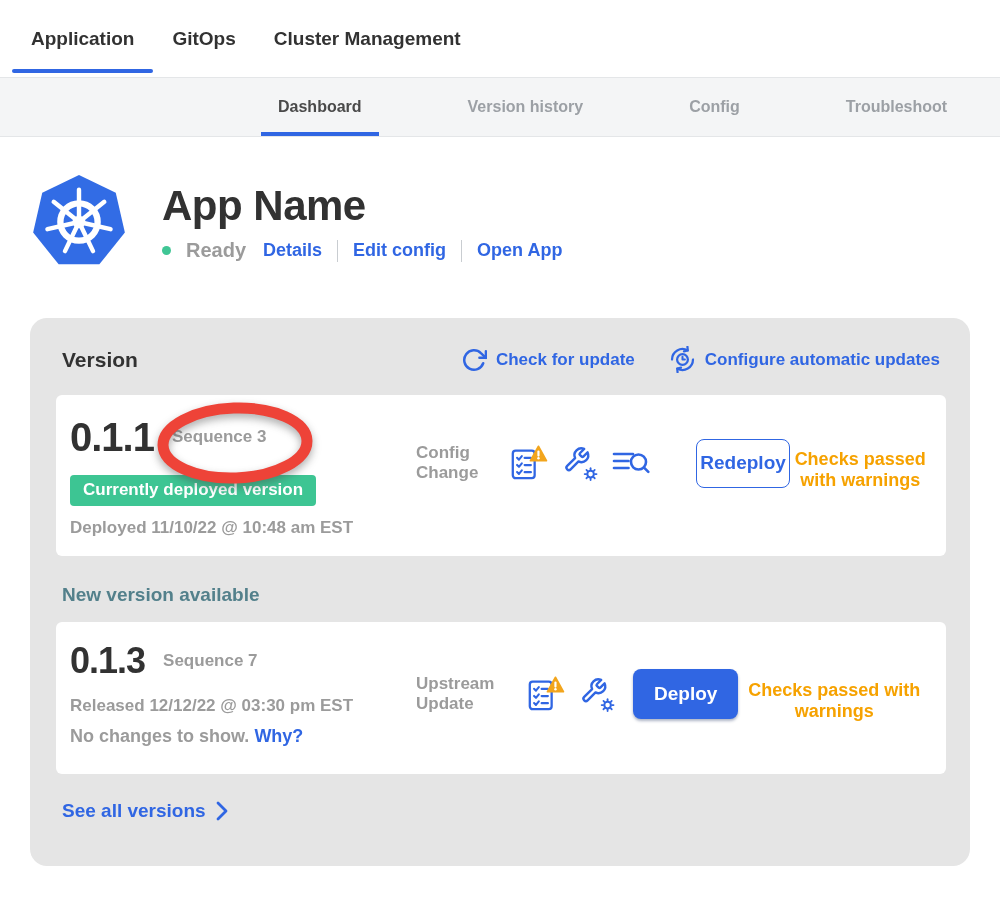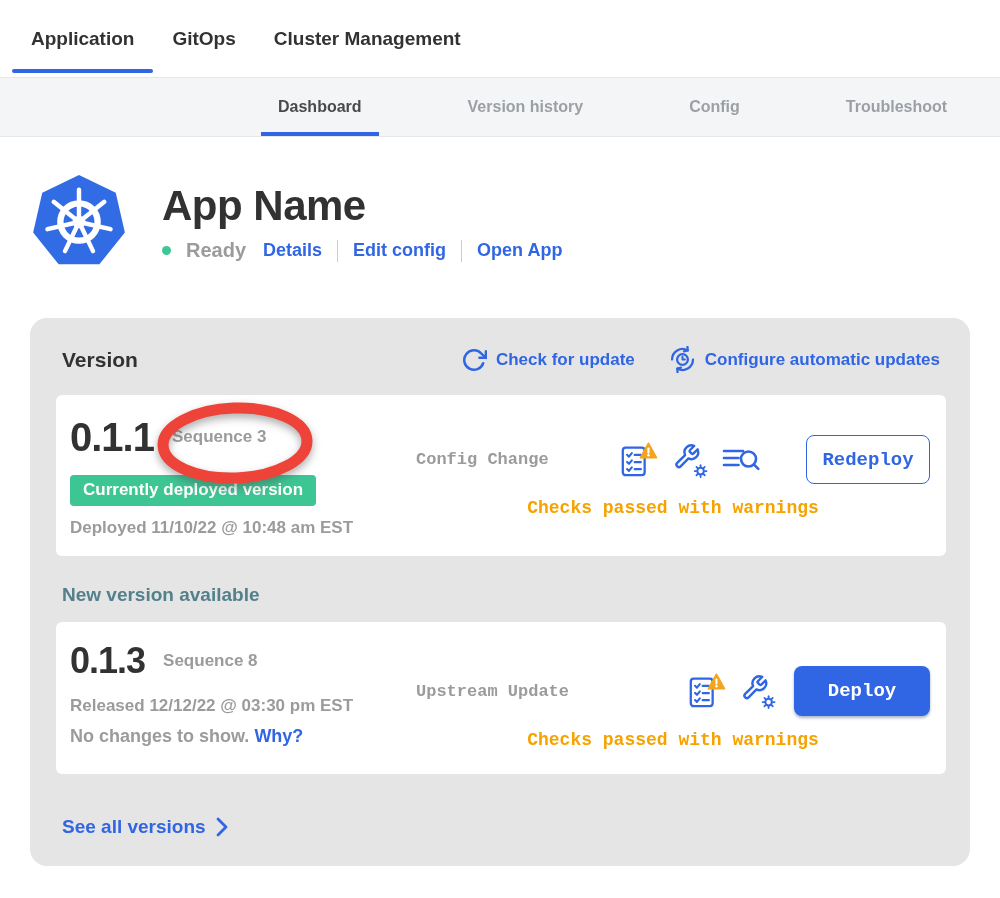--- a/index.html
+++ b/index.html
@@ -49,37 +49,37 @@
   .version-line { position:relative; display:flex; align-items:center; gap:18px; height:52px; }
   .version-number { font-size:40px; font-weight:800; color:#323232; letter-spacing:-1px; }
   .version-number.small { font-size:36px; }
   .sequence-label { font-size:17px; font-weight:600; color:#9b9b9b; }
   .annotation { position:absolute; left:84px; top:-10px; pointer-events:none; }
   .deployed-badge { display:inline-block; margin-top:12px; padding:5px 13px 6px;
     background:#3dc593; border-radius:4px; color:#fff; font-size:17px; font-weight:700; }
   .muted-line { margin-top:12px; font-size:17px; font-weight:600; color:#9b9b9b; }
   .why-link { color:#3066e3; font-weight:700; cursor:pointer; }
 
-  .row-right { flex:1; display:flex; flex-direction:column; padding-top:24px;font-family:Liberation Mono, monospace; }
+  .row-right { flex:1; display:flex; flex-direction:row; padding-top:24px; }
   .row-main { display:flex; align-items:center; }
   .source-label { font-size:17px; font-weight:700; color:#9b9b9b; }
   .spacer { flex:1; }
   .icon-group { display:flex; align-items:center; gap:14px; }
   .icon-btn { display:flex; align-items:center; justify-content:center; cursor:pointer; background:none; border:none; padding:0; }
   .checks-text { text-align:center; margin-top:14px; font-size:18px; font-weight:700; color:#f6a200; }
 
   .btn { font-family:inherit; font-size:19px; font-weight:700; border-radius:8px; cursor:pointer;
     margin-left:18px; }
   .btn.outline { width:124px; height:49px; background:#fff; color:#3066e3;
     border:1.5px solid #3066e3;margin-left:46px; }
   .btn.solid { width:136px; height:50px; background:#3066e3; color:#fff; border:none;
     box-shadow:0 2px 3px rgba(20,40,90,0.35); }
 
   .new-version-heading { margin:28px 0 0 6px; font-size:19px; font-weight:700; color:#53808b; }
-  .see-all { display:flex; align-items:center; gap:10px; margin:42px 0 0 6px;
+  .see-all { display:flex; align-items:center; gap:10px; margin:26px 0 0 6px;
     font-size:19px; font-weight:700; color:#3066e3; cursor:pointer; width:max-content; }
 
   svg.blue-icon { stroke:#3066e3; fill:none; stroke-linecap:round; stroke-linejoin:round; }
 </style>
 </head>
 <body>
 
 <div class="page">
 
   <nav class="topnav">
@@ -217,21 +217,21 @@
         <div class="checks-text">Checks passed with warnings</div>
       </div>
     </div>
 
     <h3 class="new-version-heading">New version available</h3>
 
     <div class="version-row" style="margin-top:16px; min-height:152px;">
       <div class="row-left">
         <div class="version-line" style="height:46px;">
           <span class="version-number small">0.1.3</span>
-          <span class="sequence-label">Sequence 8</span>
+          <span class="sequence-label">Sequence 7</span>
         </div>
         <div class="muted-line">Released 12/12/22 @ 03:30 pm EST</div>
         <div class="muted-line" style="margin-top:10px; font-size:18px;">
           <span>No changes to show.</span>
           <a class="why-link">Why?</a>
         </div>
       </div>
       <div class="row-right" style="padding-top:28px;">
         <div class="row-main">
           <span class="source-label">Upstream Update</span>

